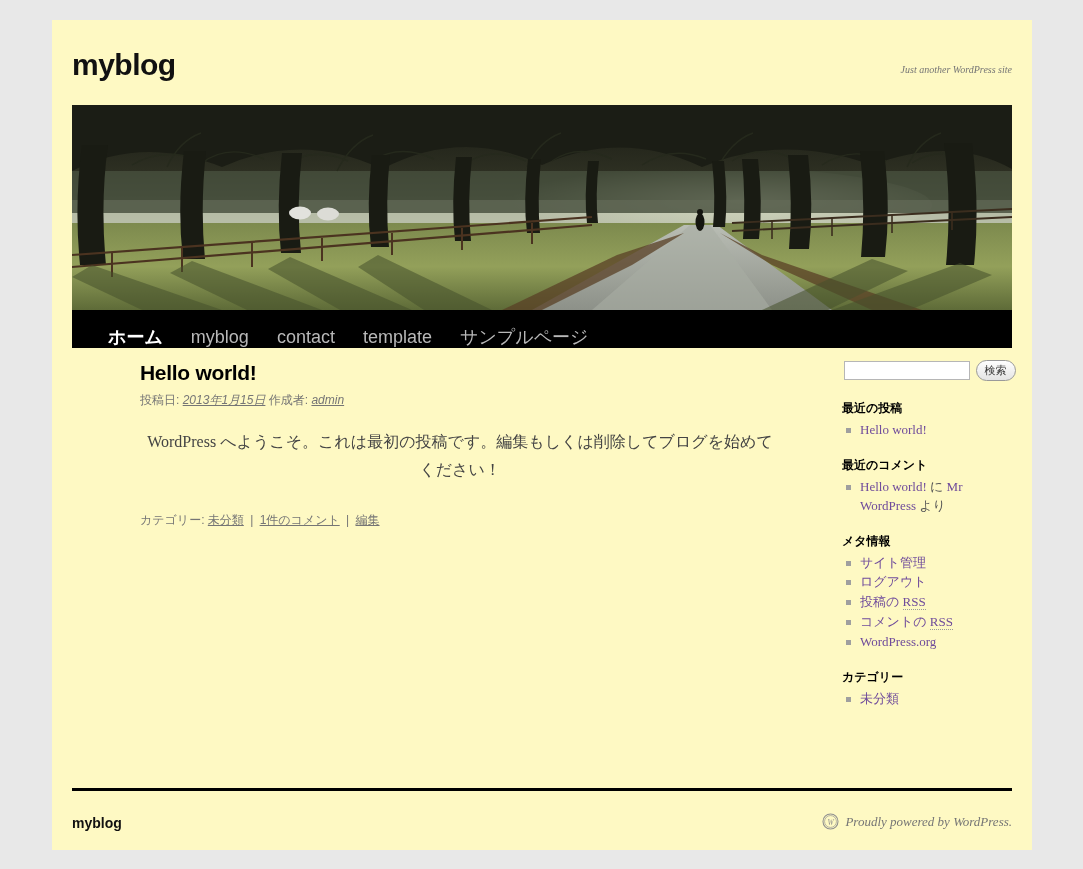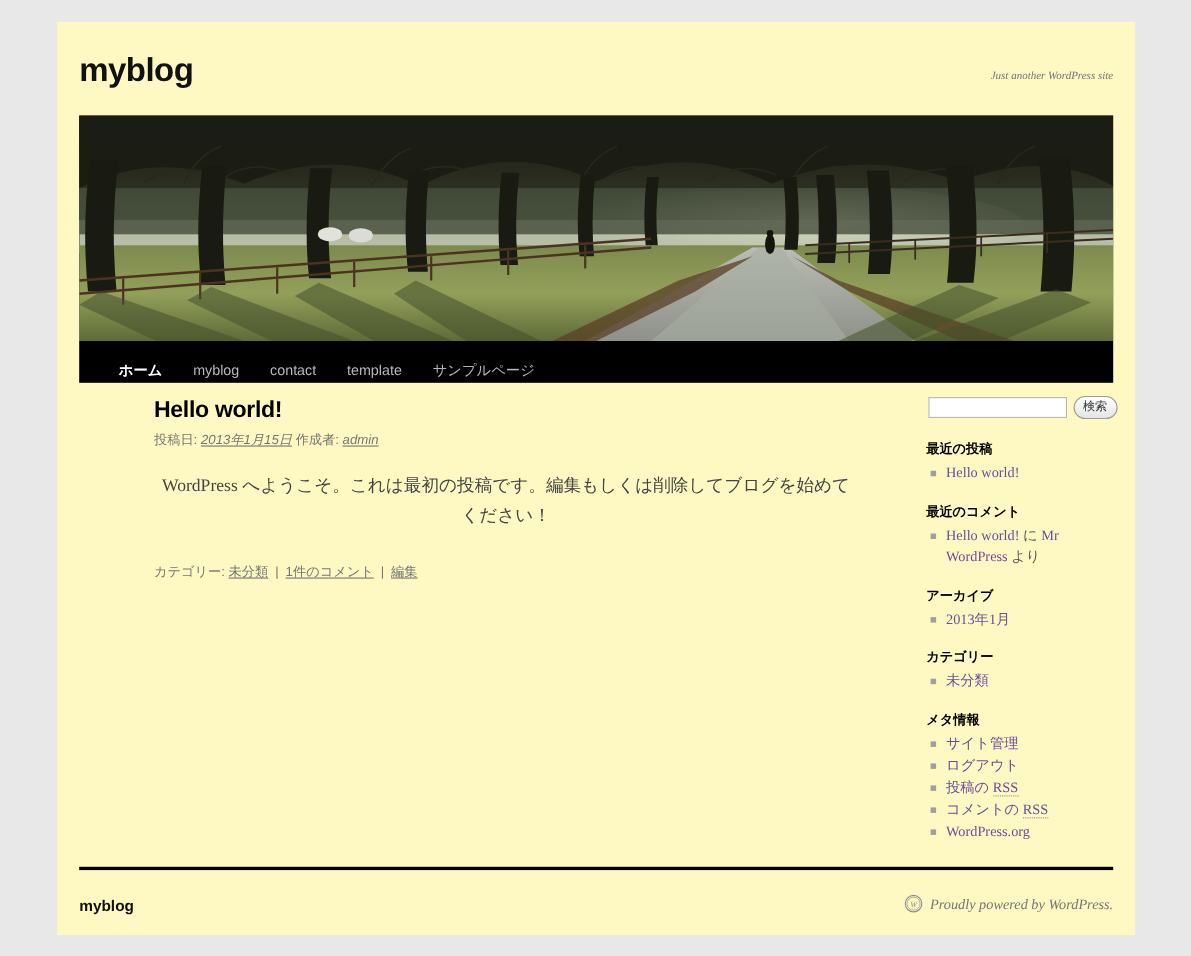--- a/index.html
+++ b/index.html
@@ -73,21 +73,21 @@
     padding: 0 0 0 22px;
     display: flex;
     align-items: center;
     height: 38px;
   }
   .main-nav li { margin: 0; }
   .main-nav a {
     display: block;
     color: #b8b8b8;
     text-decoration: none;
-    font-size: 13px;
+    font-size: 18px;
     padding: 0 14px;
     line-height: 38px;
     margin-top: 16px;
   }
   .main-nav li.current > a { color: #ffffff; font-weight: bold; }
   
   .site-content {
     position: absolute;
     left: 0;
     top: 340px;
@@ -428,55 +428,47 @@
 
       <div class="widget">
         <h3 class="widget-title">最近のコメント</h3>
         <ul>
           <li>
             <a href="#">Hello world!</a><span class="plain"> に </span><a href="#">Mr WordPress</a><span class="plain"> より</span>
           </li>
         </ul>
       </div>
 
+
       <div class="widget">
-        <h3 class="widget-title">アーカイブ</h3>
+        <h3 class="widget-title">メタ情報</h3>
         <ul>
           <li>
-            <a href="#">2013年1月</a>
+            <a href="#">サイト管理</a>
+          </li>
+          <li>
+            <a href="#">ログアウト</a>
+          </li>
+          <li>
+            <a href="#"><span>投稿の </span><abbr class="rss">RSS</abbr></a>
+          </li>
+          <li>
+            <a href="#"><span>コメントの </span><abbr class="rss">RSS</abbr></a>
+          </li>
+          <li>
+            <a href="#">WordPress.org</a>
           </li>
         </ul>
       </div>
 
       <div class="widget">
         <h3 class="widget-title">カテゴリー</h3>
         <ul>
           <li>
             <a href="#">未分類</a>
-          </li>
-        </ul>
-      </div>
-
-      <div class="widget">
-        <h3 class="widget-title">メタ情報</h3>
-        <ul>
-          <li>
-            <a href="#">サイト管理</a>
-          </li>
-          <li>
-            <a href="#">ログアウト</a>
-          </li>
-          <li>
-            <a href="#"><span>投稿の </span><abbr class="rss">RSS</abbr></a>
-          </li>
-          <li>
-            <a href="#"><span>コメントの </span><abbr class="rss">RSS</abbr></a>
-          </li>
-          <li>
-            <a href="#">WordPress.org</a>
           </li>
         </ul>
       </div>
 
     </aside>
   </div>
 
   <footer class="site-footer">
     <div class="footer-site-title">
       <a href="#" style="color:#111;text-decoration:none;">myblog</a>

